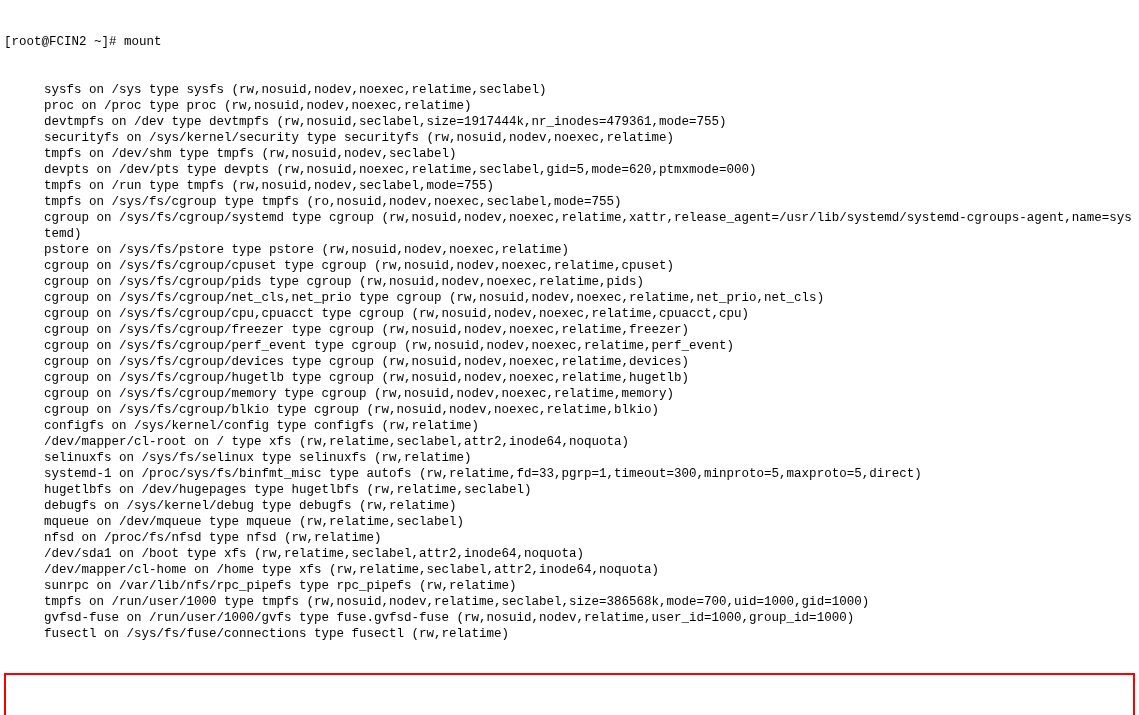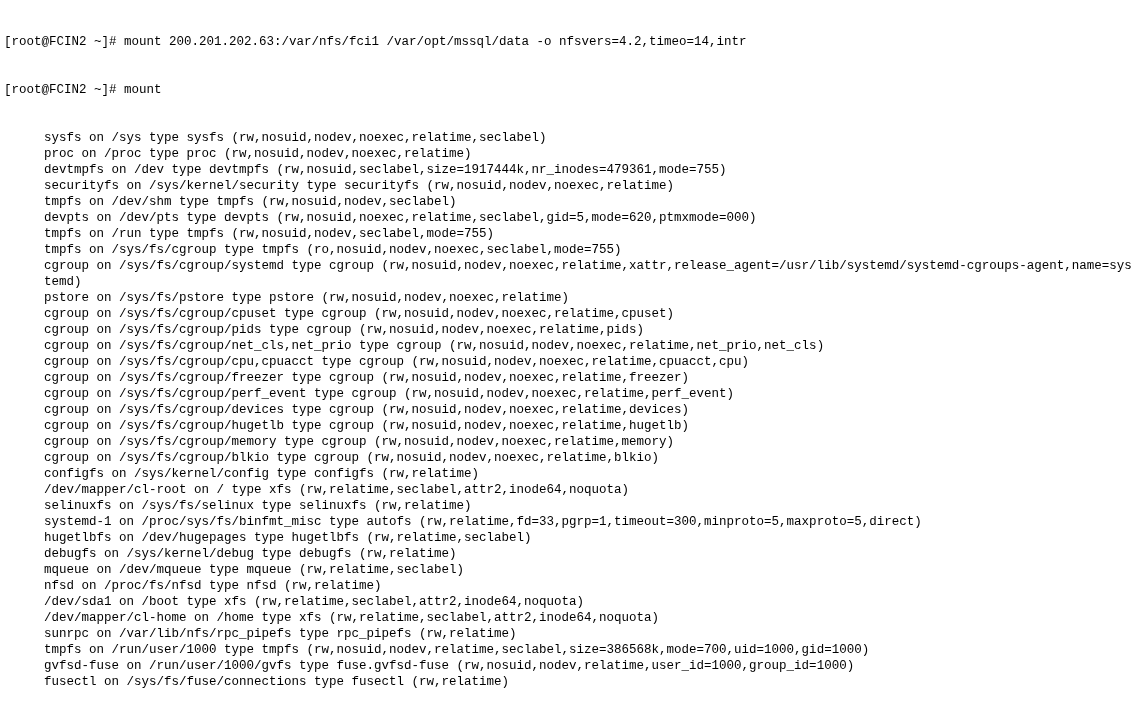--- a/index.html
+++ b/index.html
@@ -30,20 +30,19 @@
   .wrap-line {
     white-space: pre-wrap;
     word-break: break-all;
     margin-left: 40px;
   }
 </style>
 </head>
 <body>
 
 <div class="terminal">
-  <div class="line">[root@FCIN2 ~]# mount 200.201.202.63:/var/nfs/fci1 /var/opt/mssql/data -o nfsvers=4.2,timeo=14,intr</div>
   <div class="line">[root@FCIN2 ~]# mount</div>
   <div id="mount-lines"><div class="wrap-line">sysfs on /sys type sysfs (rw,nosuid,nodev,noexec,relatime,seclabel)</div><div class="wrap-line">proc on /proc type proc (rw,nosuid,nodev,noexec,relatime)</div><div class="wrap-line">devtmpfs on /dev type devtmpfs (rw,nosuid,seclabel,size=1917444k,nr_inodes=479361,mode=755)</div><div class="wrap-line">securityfs on /sys/kernel/security type securityfs (rw,nosuid,nodev,noexec,relatime)</div><div class="wrap-line">tmpfs on /dev/shm type tmpfs (rw,nosuid,nodev,seclabel)</div><div class="wrap-line">devpts on /dev/pts type devpts (rw,nosuid,noexec,relatime,seclabel,gid=5,mode=620,ptmxmode=000)</div><div class="wrap-line">tmpfs on /run type tmpfs (rw,nosuid,nodev,seclabel,mode=755)</div><div class="wrap-line">tmpfs on /sys/fs/cgroup type tmpfs (ro,nosuid,nodev,noexec,seclabel,mode=755)</div><div class="wrap-line">cgroup on /sys/fs/cgroup/systemd type cgroup (rw,nosuid,nodev,noexec,relatime,xattr,release_agent=/usr/lib/systemd/systemd-cgroups-agent,name=systemd)</div><div class="wrap-line">pstore on /sys/fs/pstore type pstore (rw,nosuid,nodev,noexec,relatime)</div><div class="wrap-line">cgroup on /sys/fs/cgroup/cpuset type cgroup (rw,nosuid,nodev,noexec,relatime,cpuset)</div><div class="wrap-line">cgroup on /sys/fs/cgroup/pids type cgroup (rw,nosuid,nodev,noexec,relatime,pids)</div><div class="wrap-line">cgroup on /sys/fs/cgroup/net_cls,net_prio type cgroup (rw,nosuid,nodev,noexec,relatime,net_prio,net_cls)</div><div class="wrap-line">cgroup on /sys/fs/cgroup/cpu,cpuacct type cgroup (rw,nosuid,nodev,noexec,relatime,cpuacct,cpu)</div><div class="wrap-line">cgroup on /sys/fs/cgroup/freezer type cgroup (rw,nosuid,nodev,noexec,relatime,freezer)</div><div class="wrap-line">cgroup on /sys/fs/cgroup/perf_event type cgroup (rw,nosuid,nodev,noexec,relatime,perf_event)</div><div class="wrap-line">cgroup on /sys/fs/cgroup/devices type cgroup (rw,nosuid,nodev,noexec,relatime,devices)</div><div class="wrap-line">cgroup on /sys/fs/cgroup/hugetlb type cgroup (rw,nosuid,nodev,noexec,relatime,hugetlb)</div><div class="wrap-line">cgroup on /sys/fs/cgroup/memory type cgroup (rw,nosuid,nodev,noexec,relatime,memory)</div><div class="wrap-line">cgroup on /sys/fs/cgroup/blkio type cgroup (rw,nosuid,nodev,noexec,relatime,blkio)</div><div class="wrap-line">configfs on /sys/kernel/config type configfs (rw,relatime)</div><div class="wrap-line">/dev/mapper/cl-root on / type xfs (rw,relatime,seclabel,attr2,inode64,noquota)</div><div class="wrap-line">selinuxfs on /sys/fs/selinux type selinuxfs (rw,relatime)</div><div class="wrap-line">systemd-1 on /proc/sys/fs/binfmt_misc type autofs (rw,relatime,fd=33,pgrp=1,timeout=300,minproto=5,maxproto=5,direct)</div><div class="wrap-line">hugetlbfs on /dev/hugepages type hugetlbfs (rw,relatime,seclabel)</div><div class="wrap-line">debugfs on /sys/kernel/debug type debugfs (rw,relatime)</div><div class="wrap-line">mqueue on /dev/mqueue type mqueue (rw,relatime,seclabel)</div><div class="wrap-line">nfsd on /proc/fs/nfsd type nfsd (rw,relatime)</div><div class="wrap-line">/dev/sda1 on /boot type xfs (rw,relatime,seclabel,attr2,inode64,noquota)</div><div class="wrap-line">/dev/mapper/cl-home on /home type xfs (rw,relatime,seclabel,attr2,inode64,noquota)</div><div class="wrap-line">sunrpc on /var/lib/nfs/rpc_pipefs type rpc_pipefs (rw,relatime)</div><div class="wrap-line">tmpfs on /run/user/1000 type tmpfs (rw,nosuid,nodev,relatime,seclabel,size=386568k,mode=700,uid=1000,gid=1000)</div><div class="wrap-line">gvfsd-fuse on /run/user/1000/gvfs type fuse.gvfsd-fuse (rw,nosuid,nodev,relatime,user_id=1000,group_id=1000)</div><div class="wrap-line">fusectl on /sys/fs/fuse/connections type fusectl (rw,relatime)</div></div>
   <div class="highlight-box">
     
   </div>
   
 </div>
 
 </body></html>

